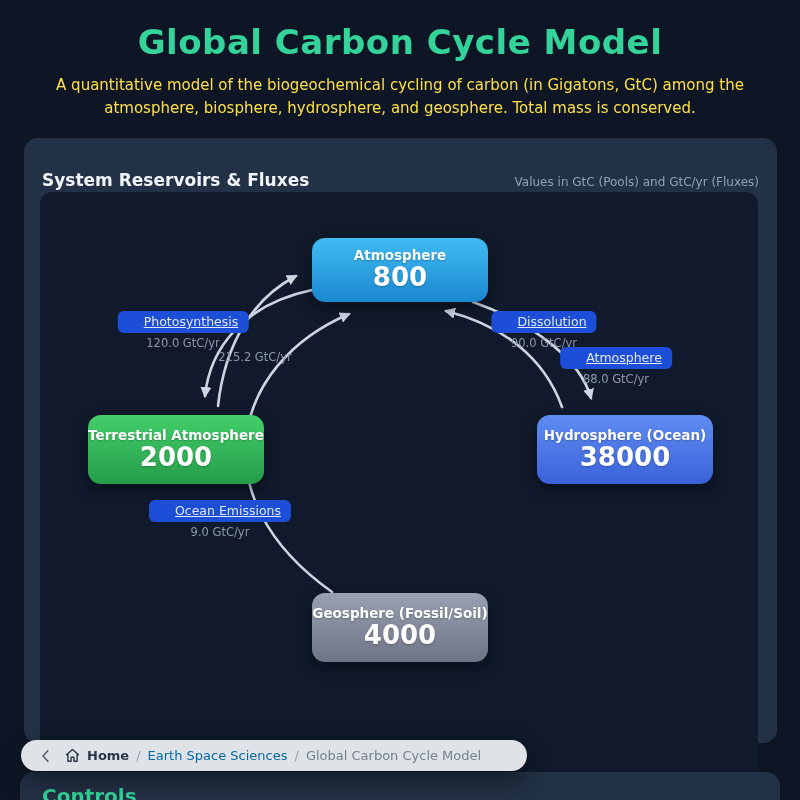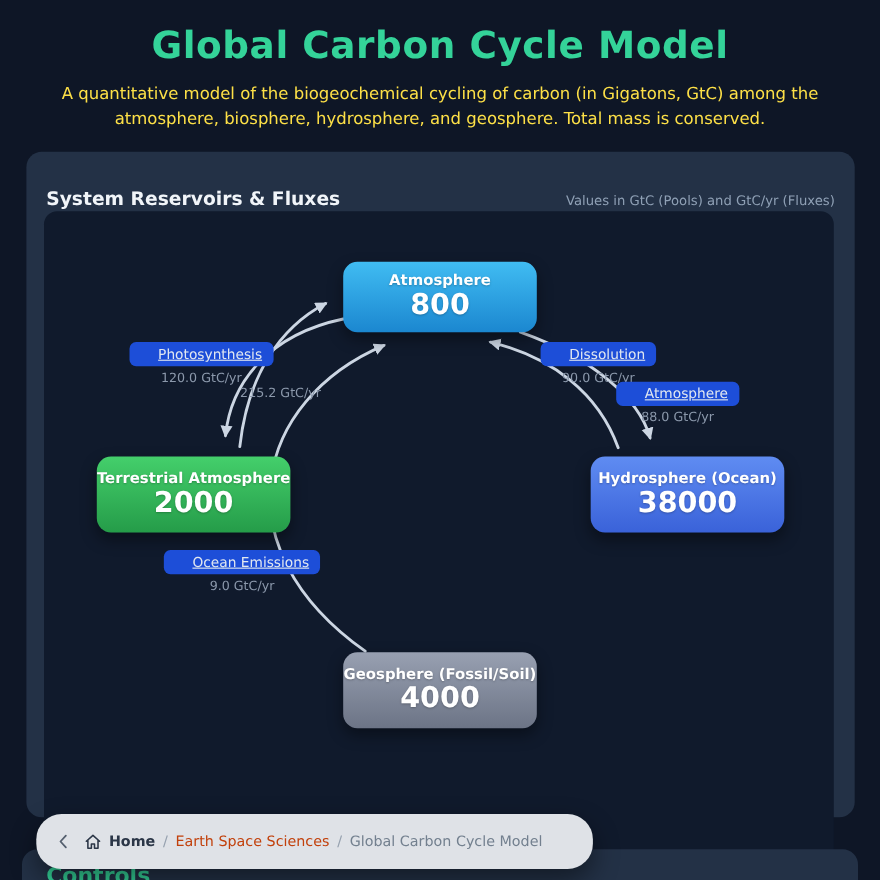--- a/index.html
+++ b/index.html
@@ -119,39 +119,39 @@
     position:absolute;
     left:22px; top:12px;
     font-size:20px;
     font-weight:800;
     color:#34d399;
   }
 
   
   .breadcrumb {
     position:absolute;
-    left:33px; top:740px;
-    height:50px;
+    left:21px; top:740px;
+    height:31px;
     width:506px;
     background:#dfe2e7;
     border-radius:23px;
     display:flex;
     align-items:center;
     gap:7px;
     padding:0 16px 0 14px;
     box-shadow:0 10px 24px rgba(0,0,0,0.45);
     z-index:10;
     white-space:nowrap;
     overflow:hidden;
   }
   .bc-back { display:flex; align-items:center; cursor:pointer; padding:2px; }
   .bc-home-link { display:flex; align-items:center; gap:6px; cursor:pointer; }
   .bc-home { font-size:13px; font-weight:700; color:#2b3647; }
   .bc-sep  { font-size:13px; color:#95a0ae; }
-  .bc-item { font-size:13px; color:#c2410c; cursor:pointer; }
+  .bc-item { font-size:13px; color:#0369a1; cursor:pointer; }
   .bc-item-current { font-size:13px; color:#73808f; }
 </style>
 </head>
 <body>
 
 <h1 class="page-title">Global Carbon Cycle Model</h1>
 <p class="page-subtitle">A quantitative model of the biogeochemical cycling of carbon (in Gigatons, GtC) among the atmosphere, biosphere, hydrosphere, and geosphere. Total mass is conserved.</p>
 
 <section class="diagram-card">
   <div class="card-head">

